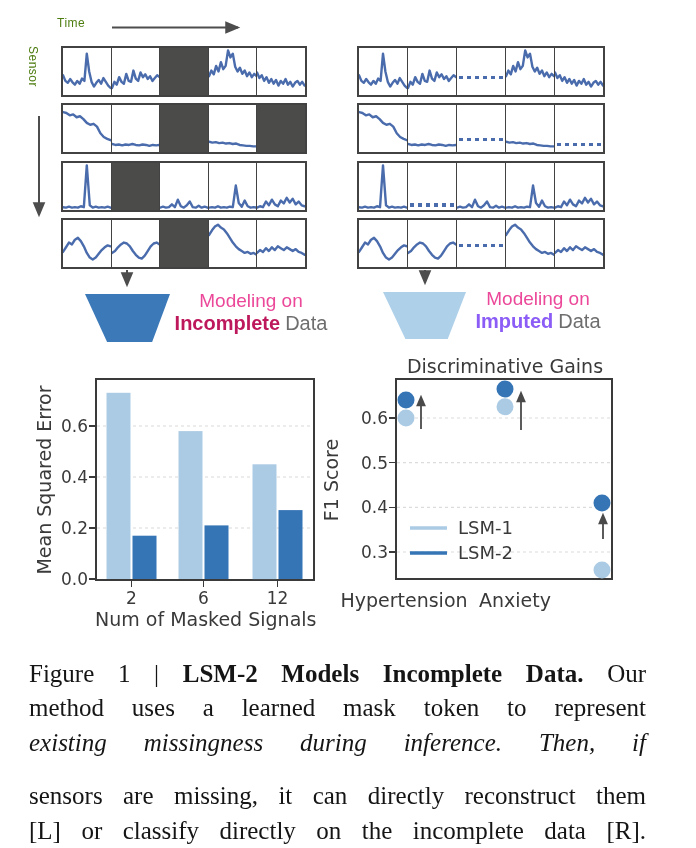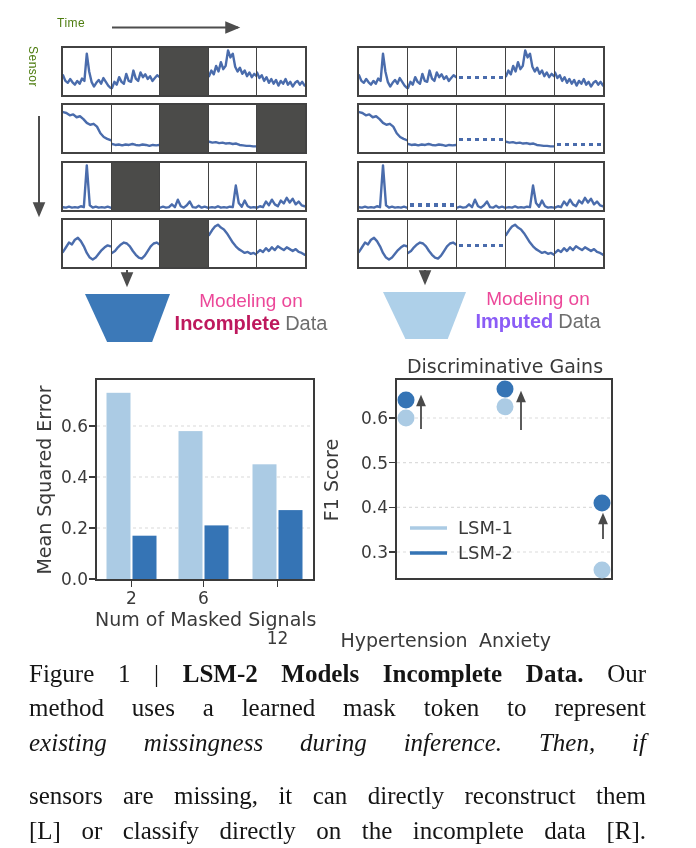--- a/index.html
+++ b/index.html
@@ -29,21 +29,21 @@
   
   .chart-text { font-family:"DejaVu Sans",sans-serif; color:#3a3a3a; }
   .chart-title { font-size:19px; text-align:center; }
   .chart-box { position:absolute; border:2px solid #3a3a3a; background:#fff; }
   .tick-label { position:absolute; font-size:17px; height:20px; line-height:20px; }
   .ytick { text-align:right; }
   .xtick { text-align:center; }
   .tickmark { position:absolute; background:#3a3a3a; }
   .axis-label { position:absolute; font-size:19px; white-space:nowrap; }
   .rot { transform:translate(-50%,-50%) rotate(-90deg); }
-  .cat-label { position:absolute; font-size:19px; text-align:center;margin-top:40px; }
+  .cat-label { position:absolute; font-size:19px; text-align:center; }
   .legend-label { position:absolute; font-size:18px; height:20px; line-height:20px; }
 
   
   #caption {
     position:absolute; left:29px; top:657px; width:617px;
     font-family:"Liberation Serif","DejaVu Serif",serif;
     font-size:25px; line-height:34.4px; color:#151515;
   }
   .cap-line { text-align:justify; text-align-last:justify; }
   .cap-line .b { font-weight:bold; }
@@ -331,21 +331,21 @@
     <div class="tick-label ytick chart-text" style="left: 40px; width: 48px; top: 518px;">0.2</div>
     <div class="tickmark" style="left: 89px; width: 6px; height: 1.6px; top: 527.2px;"></div>
     <div class="tick-label ytick chart-text" style="left: 40px; width: 48px; top: 467px;">0.4</div>
     <div class="tickmark" style="left: 89px; width: 6px; height: 1.6px; top: 476.2px;"></div>
     <div class="tick-label ytick chart-text" style="left: 40px; width: 48px; top: 416px;">0.6</div>
     <div class="tickmark" style="left: 89px; width: 6px; height: 1.6px; top: 425.2px;"></div>
     <div class="tick-label xtick chart-text" style="left: 111.5px; width: 40px; top: 588px;">2</div>
     <div class="tickmark" style="left: 130.7px; width: 1.6px; height: 6px; top: 581px;"></div>
     <div class="tick-label xtick chart-text" style="left: 183.5px; width: 40px; top: 588px;">6</div>
     <div class="tickmark" style="left: 202.7px; width: 1.6px; height: 6px; top: 581px;"></div>
-    <div class="tick-label xtick chart-text" style="left: 257.5px; width: 40px; top: 588px; margin-top: 40px;">12</div>
+    <div class="tick-label xtick chart-text" style="left: 257.5px; width: 40px; top: 588px;">12</div>
     <div class="tickmark" style="left: 276.7px; width: 1.6px; height: 6px; top: 581px;"></div>
     <div class="tick-label ytick chart-text" style="left: 340px; width: 48px; top: 542px;">0.3</div>
     <div class="tickmark" style="left: 389px; width: 6px; height: 1.6px; top: 551.2px;"></div>
     <div class="tick-label ytick chart-text" style="left: 340px; width: 48px; top: 497.33px;">0.4</div>
     <div class="tickmark" style="left: 389px; width: 6px; height: 1.6px; top: 506.53px;"></div>
     <div class="tick-label ytick chart-text" style="left: 340px; width: 48px; top: 452.66px;">0.5</div>
     <div class="tickmark" style="left: 389px; width: 6px; height: 1.6px; top: 461.86px;"></div>
     <div class="tick-label ytick chart-text" style="left: 340px; width: 48px; top: 407.99px;">0.6</div>
     <div class="tickmark" style="left: 389px; width: 6px; height: 1.6px; top: 417.19px;"></div>
     <div class="cat-label chart-text" style="left: 339px; width: 130px; top: 589px;">Hypertension</div>

